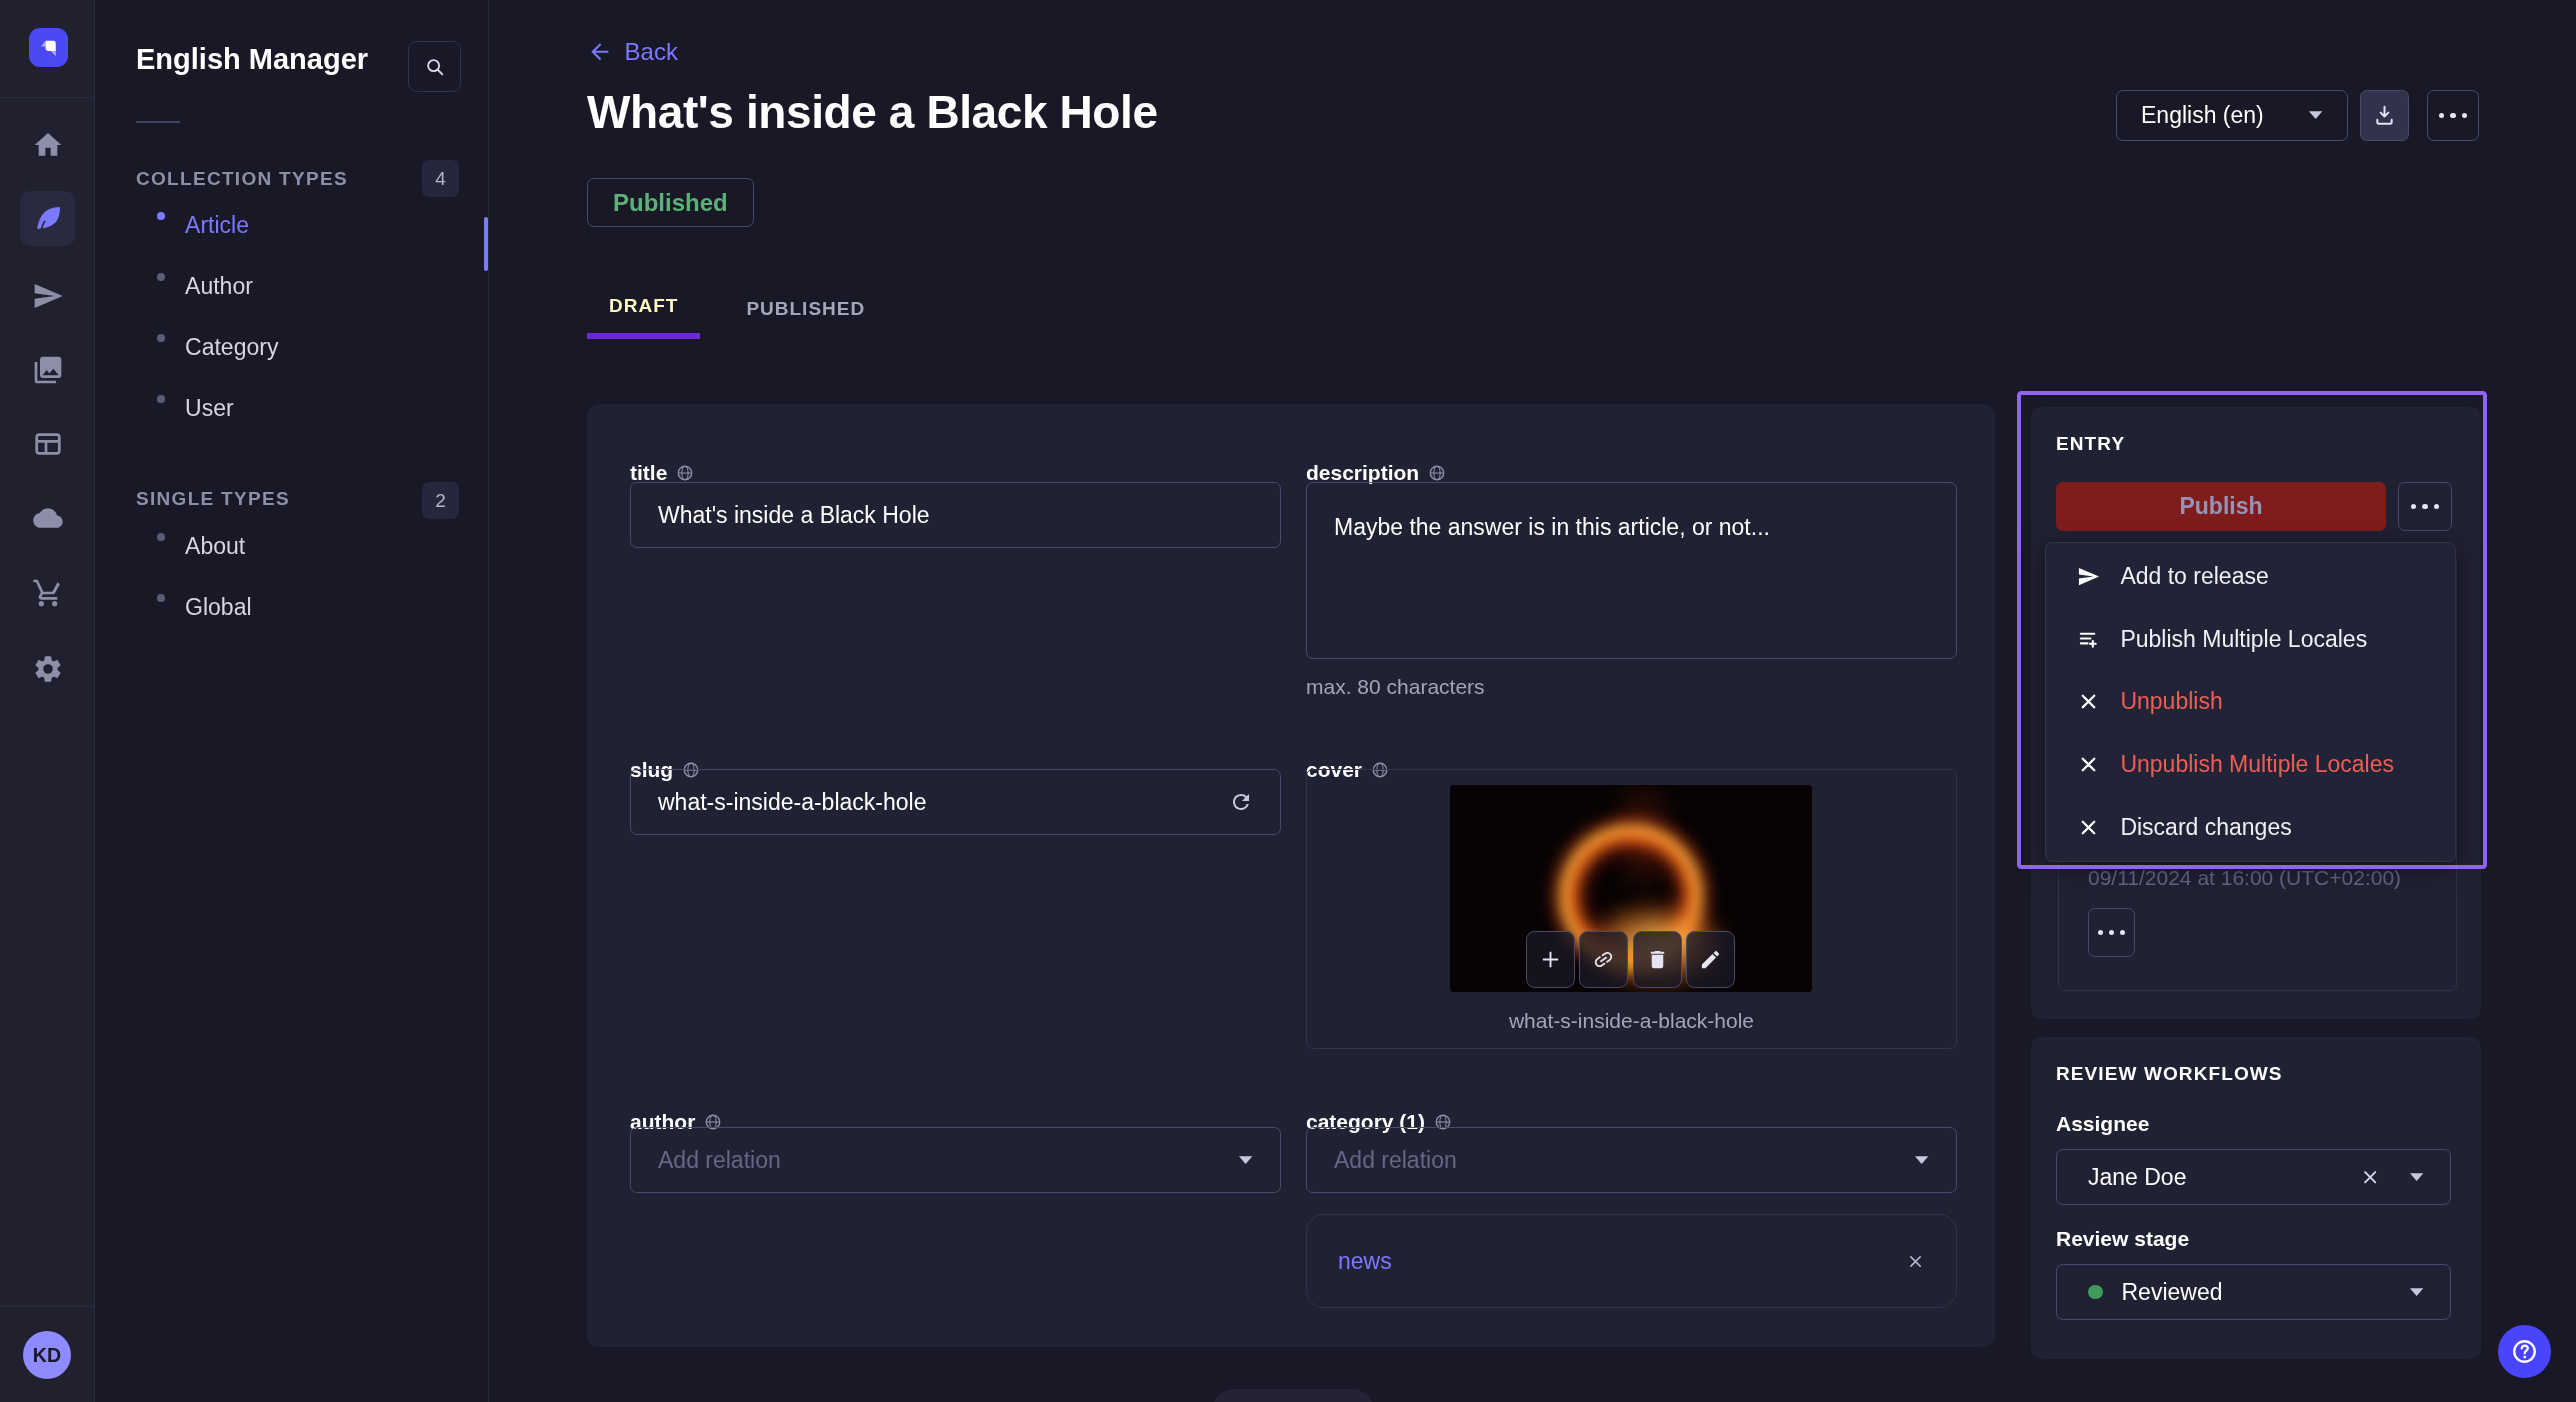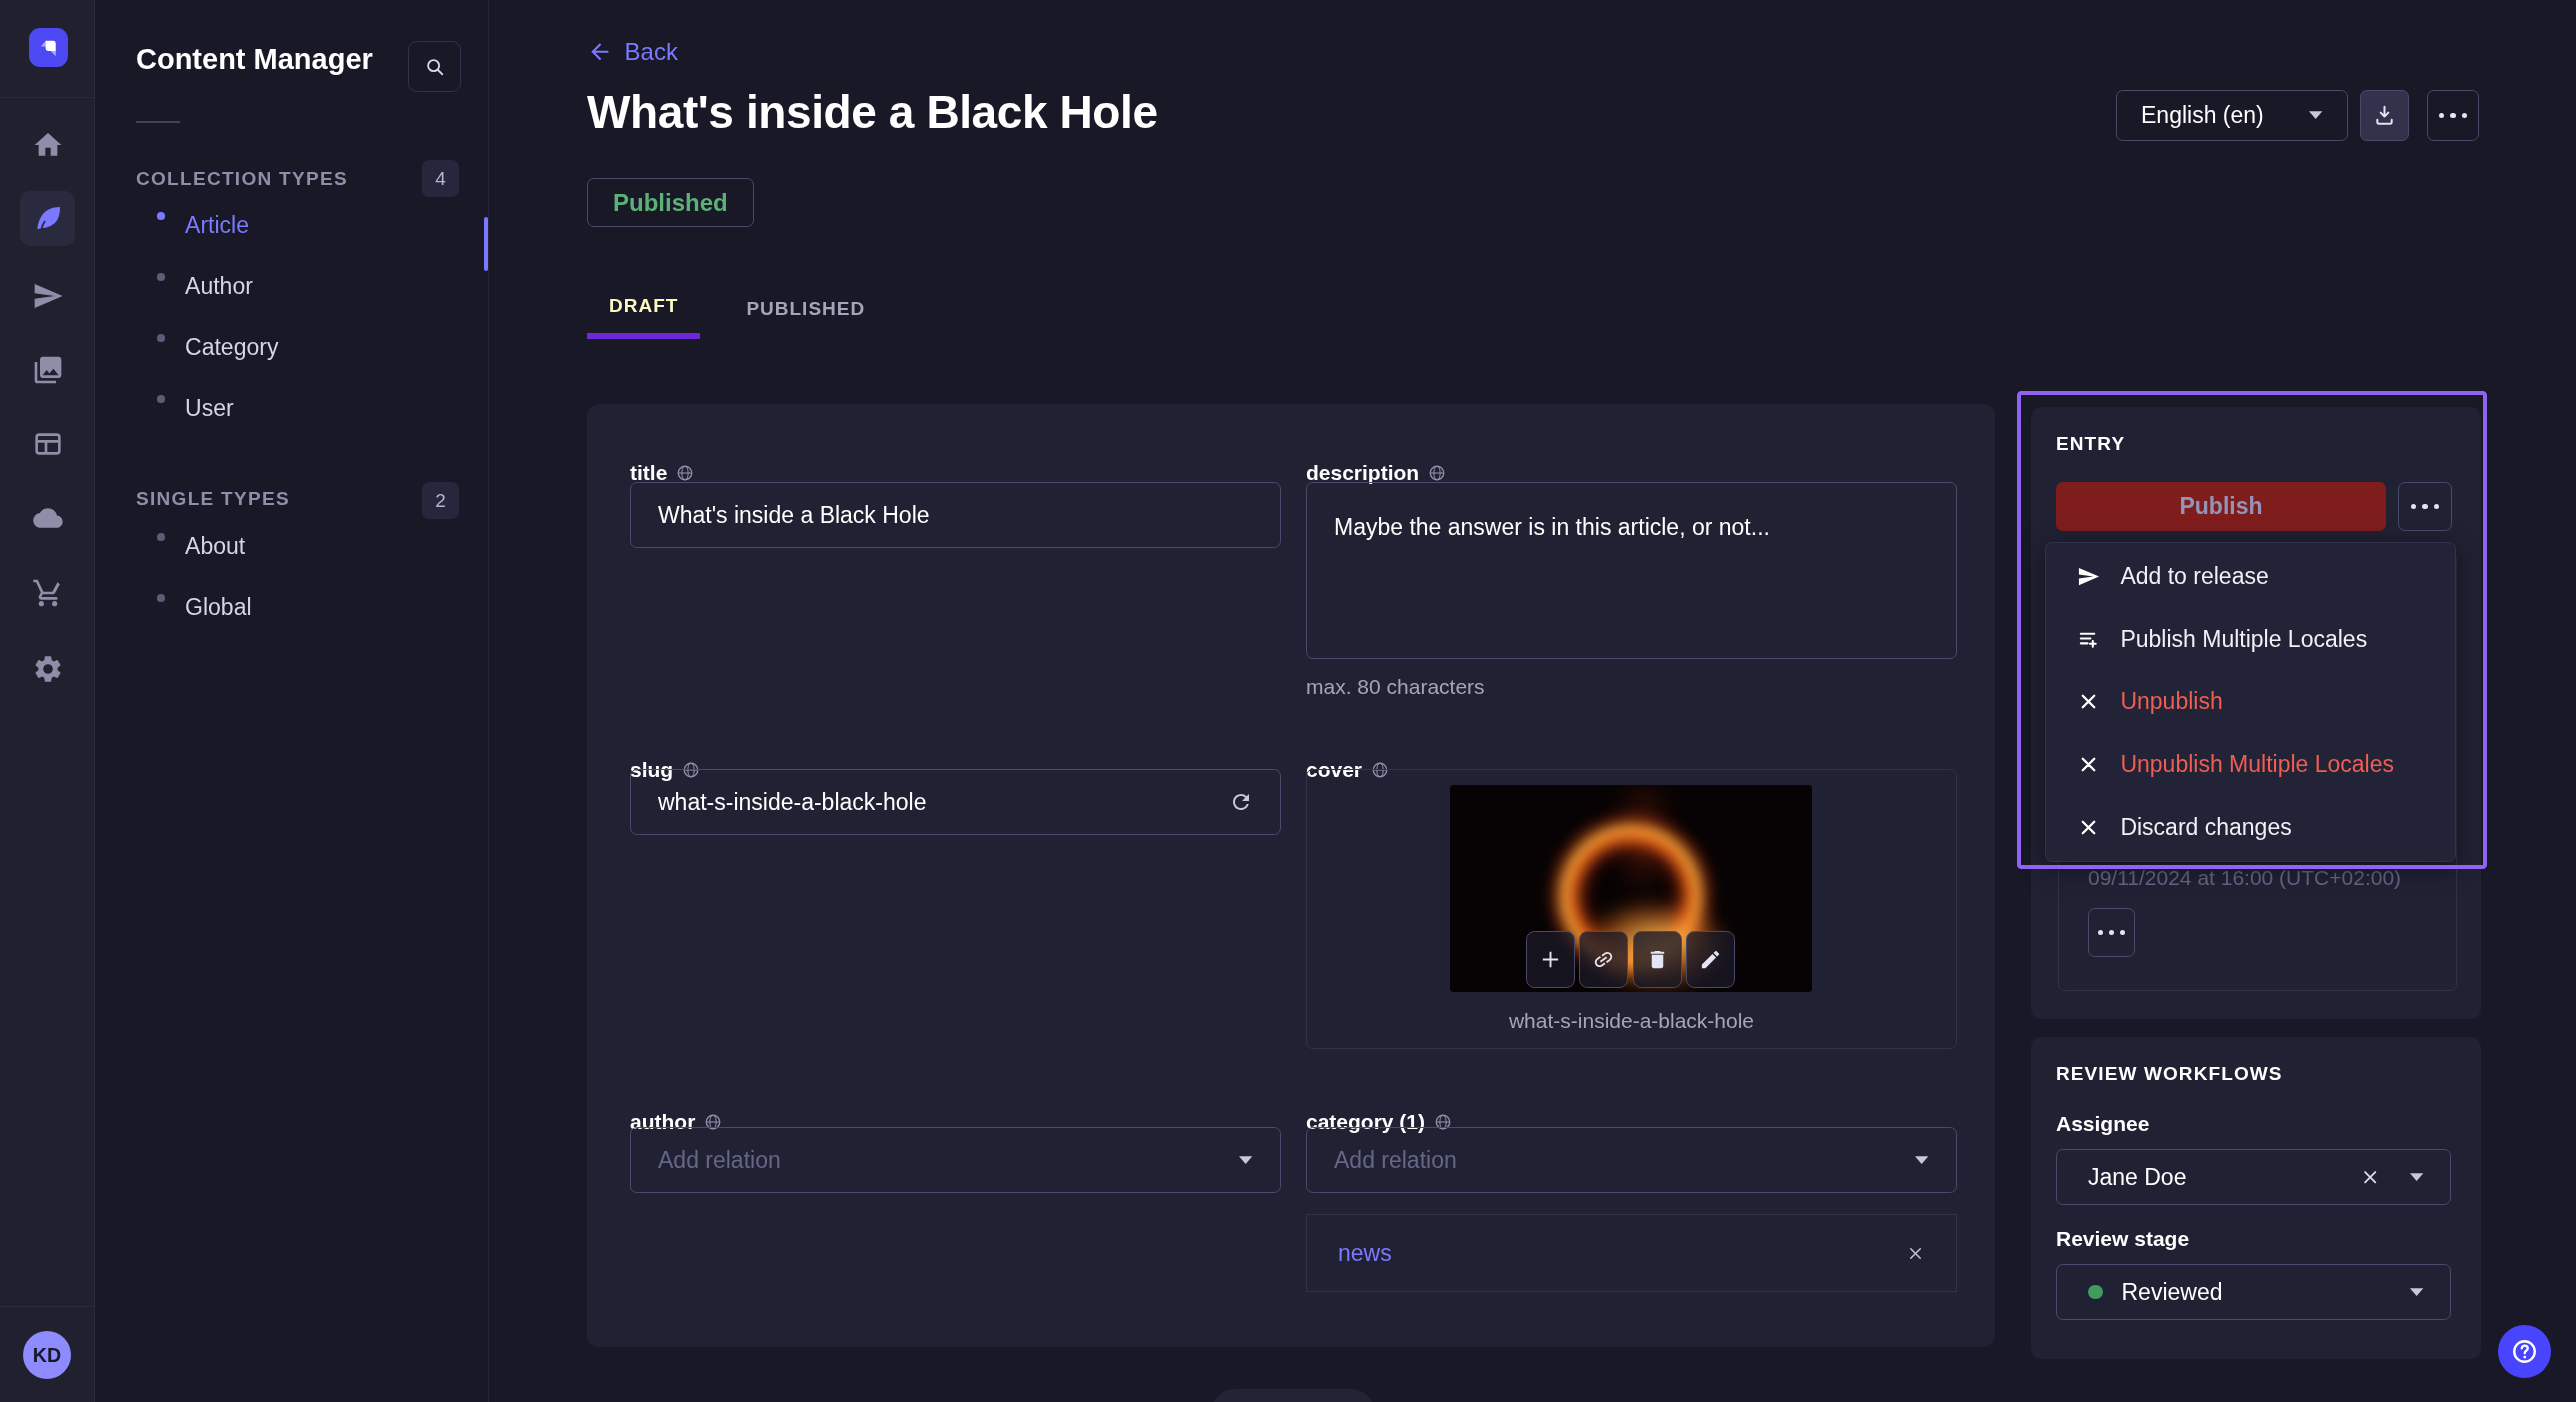--- a/index.html
+++ b/index.html
@@ -92,22 +92,22 @@
   .bh-glow { position:absolute; left:38%; top:58%; width:136px; height:81px; filter:blur(10.2px);
              background:radial-gradient(ellipse, rgba(255,210,100,.95), rgba(255,120,30,.5) 55%, transparent 75%);}
   .bh-jet { position:absolute; left:45%; top:-6%; width:60px; height:128px; filter:blur(12px);
             background:radial-gradient(ellipse, rgba(190,55,15,.4), transparent 70%);}
   .cover-actions { position:absolute; left:219px; top:161px; display:flex; gap:4.3px;}
   .cover-actions .act { width:49px; height:57px; border:0.9px solid #4a4a6a; border-radius:8.5px;
                         background:rgba(24,24,38,.78); display:flex; align-items:center; justify-content:center; color:#e4e4f2;}
   .cover-actions svg { width:23px; height:23px;}
   .cover-caption { position:absolute; left:0; top:239px; width:100%; text-align:center; font-size:21px; color:#a5a5ba;}
 
-  .relation-tag-box { position:absolute; left:719px; top:810px; width:651px; height:78px;
-                      border:0.9px solid #32324d; border-radius:0; display:flex; align-items:center; padding:16px 31px;}
+  .relation-tag-box { position:absolute; left:719px; top:810px; width:651px; height:94px;
+                      border:0.9px solid #32324d; border-radius:18px; display:flex; align-items:center; padding:16px 31px;}
   .relation-tag-box .link { color:#7b79ff; font-size:23px; cursor:pointer;}
   .relation-tag-box .spacer { flex:1;}
   .relation-tag-box svg { width:19px; height:19px; color:#c0c0d6;}
 
   .bottom-pill { position:absolute; left:1212px; top:1389px; width:162px; height:34px;
                  background:#232335; border-radius:22px 22px 0 0; z-index:1;}
 
   
   .entry-card { position:absolute; left:2031px; top:407px; width:450px; height:612px;
                 background:#212134; border-radius:10.2px; z-index:3;}
@@ -200,21 +200,21 @@
     <svg viewBox="0 0 24 24">
         <path fill="currentColor" d="M19.14 12.94c.04-.3.06-.61.06-.94s-.02-.64-.07-.94l2.03-1.58a.49.49 0 0 0 .12-.61l-1.92-3.32a.488.488 0 0 0-.59-.22l-2.39.96c-.5-.38-1.03-.7-1.62-.94l-.36-2.54a.484.484 0 0 0-.48-.41h-3.84c-.24 0-.43.17-.47.41l-.36 2.54c-.59.24-1.13.57-1.62.94l-2.39-.96c-.22-.08-.47 0-.59.22L2.74 8.87c-.12.21-.08.47.12.61l2.03 1.58c-.05.3-.09.63-.09.94s.02.64.07.94l-2.03 1.58a.49.49 0 0 0-.12.61l1.92 3.32c.12.22.37.29.59.22l2.39-.96c.5.38 1.03.7 1.62.94l.36 2.54c.05.24.24.41.48.41h3.84c.24 0 .44-.17.47-.41l.36-2.54c.59-.24 1.13-.56 1.62-.94l2.39.96c.22.08.47 0 .59-.22l1.92-3.32c.12-.22.07-.47-.12-.61l-2.01-1.58zM12 15.6A3.6 3.6 0 1 1 12 8.4a3.6 3.6 0 0 1 0 7.2z"></path>
       </svg>
   </div>
 
   <div class="rail-div-bot"></div>
   <div class="avatar">KD</div>
 </div>
 
 <div class="subnav">
-  <div class="subnav-title">Content Manager</div>
+  <div class="subnav-title">English Manager</div>
   <div class="subnav-search">
     <svg viewBox="0 0 24 24" width="22" height="22" fill="none" stroke="currentColor" stroke-width="2">
       <circle cx="10.5" cy="10.5" r="6"></circle>
         <path d="M15 15l5 5" stroke-linecap="round"></path>
       </svg>
   </div>
   <div class="subnav-divider"></div>
 
   <div class="sec-label" style="top:168px">COLLECTION TYPES</div>
   <div class="sec-badge" style="top:160px">4</div>

